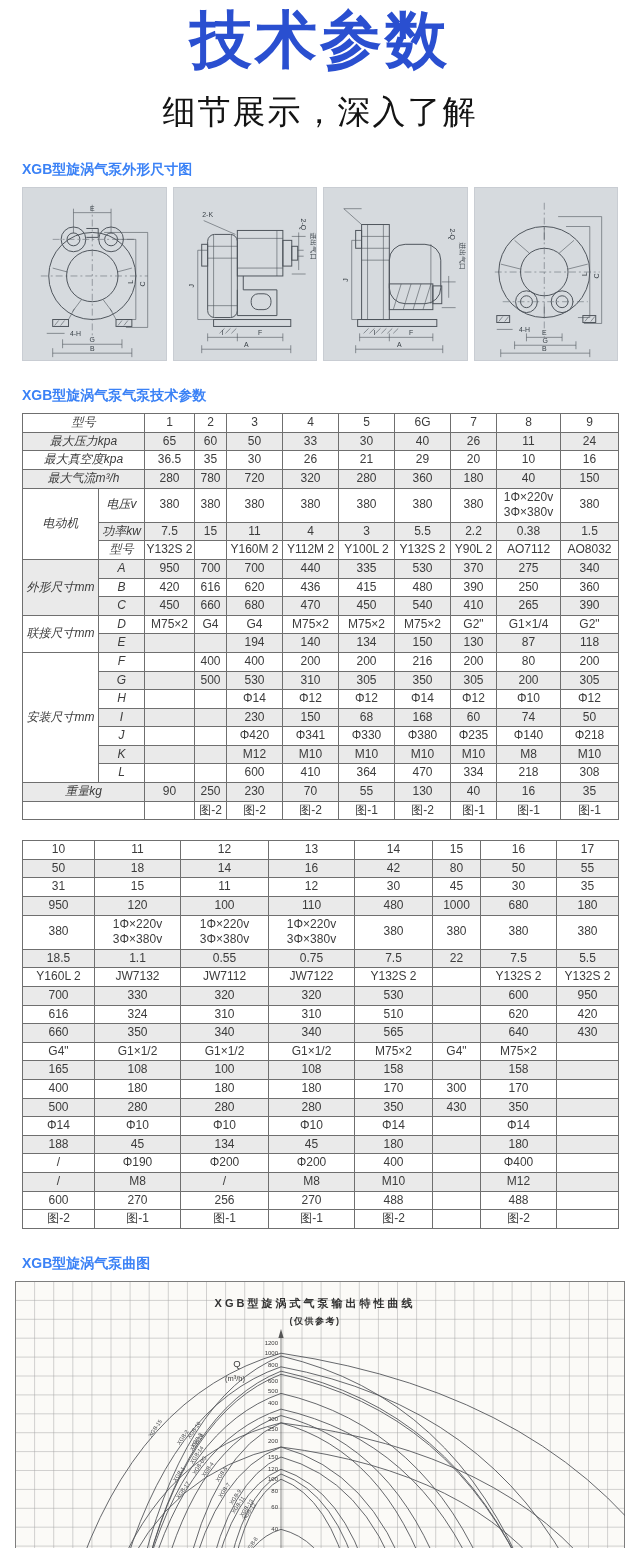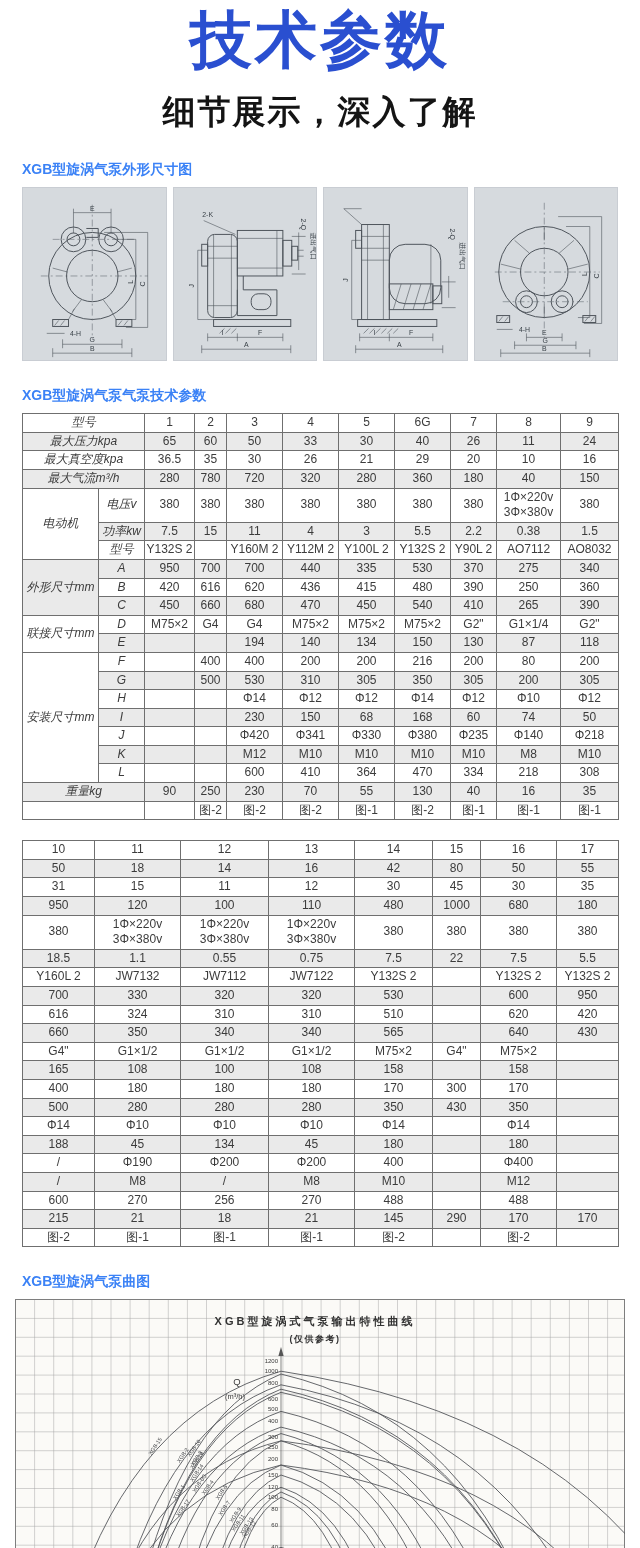--- a/index.html
+++ b/index.html
@@ -1,19 +1,19 @@
 <!DOCTYPE html>
 <html><head>
 <meta charset="utf-8">
 <style>
   html,body{margin:0;padding:0;background:#fff;}
   body{width:640px;font-family:"Liberation Sans","DejaVu Sans",sans-serif;color:#333;overflow-x:hidden;}
   .hero{padding-top:2px;}
   .hero-title{color:#2a4fd0;font-size:62px;font-weight:bold;text-align:center;margin:4px 0 16px;letter-spacing:3px;line-height:1.1;}
-  .hero-sub{font-size:33px;color:#141414;text-align:center;margin:10px 0 0;font-weight:700;letter-spacing:2px;}
+  .hero-sub{font-size:33px;color:#141414;text-align:center;margin:10px 0 0;font-weight:400;letter-spacing:2px;}
   .hero-tag{font-size:13px;color:#a8a8a8;text-align:center;letter-spacing:3px;margin:8px 0 0;}
   .content{padding:0 22px;}
   .section-heading{font-size:14px;font-weight:bold;color:#3b82f6;margin:26px 0 8px;}
   .drawings{display:flex;gap:6px;margin:4px 0 2px;}
   .panel{background:#d6dade;flex:1;height:172px;border:1px solid #c9cdd3;}
   .panel svg{display:block;width:100%;height:100%;}
   .ln{stroke:#4e545b;fill:none;stroke-width:1;}
   .thin{stroke:#4e545b;fill:none;stroke-width:.6;}
   .cl{stroke:#5c636b;fill:none;stroke-width:.55;stroke-dasharray:7 3 2 3;}
   .dtx{font-size:7px;fill:#394047;}
@@ -628,30 +628,20 @@
         </tr>
         <tr>
           <td>600</td>
           <td>270</td>
           <td>256</td>
           <td>270</td>
           <td>488</td>
           <td></td>
           <td>488</td>
           <td></td>
-        </tr>
-        <tr class="shade">
-          <td>215</td>
-          <td>21</td>
-          <td>18</td>
-          <td>21</td>
-          <td>145</td>
-          <td>290</td>
-          <td>170</td>
-          <td>170</td>
         </tr>
         <tr>
           <td>图-2</td>
           <td>图-1</td>
           <td>图-1</td>
           <td>图-1</td>
           <td>图-2</td>
           <td></td>
           <td>图-2</td>
           <td></td>

